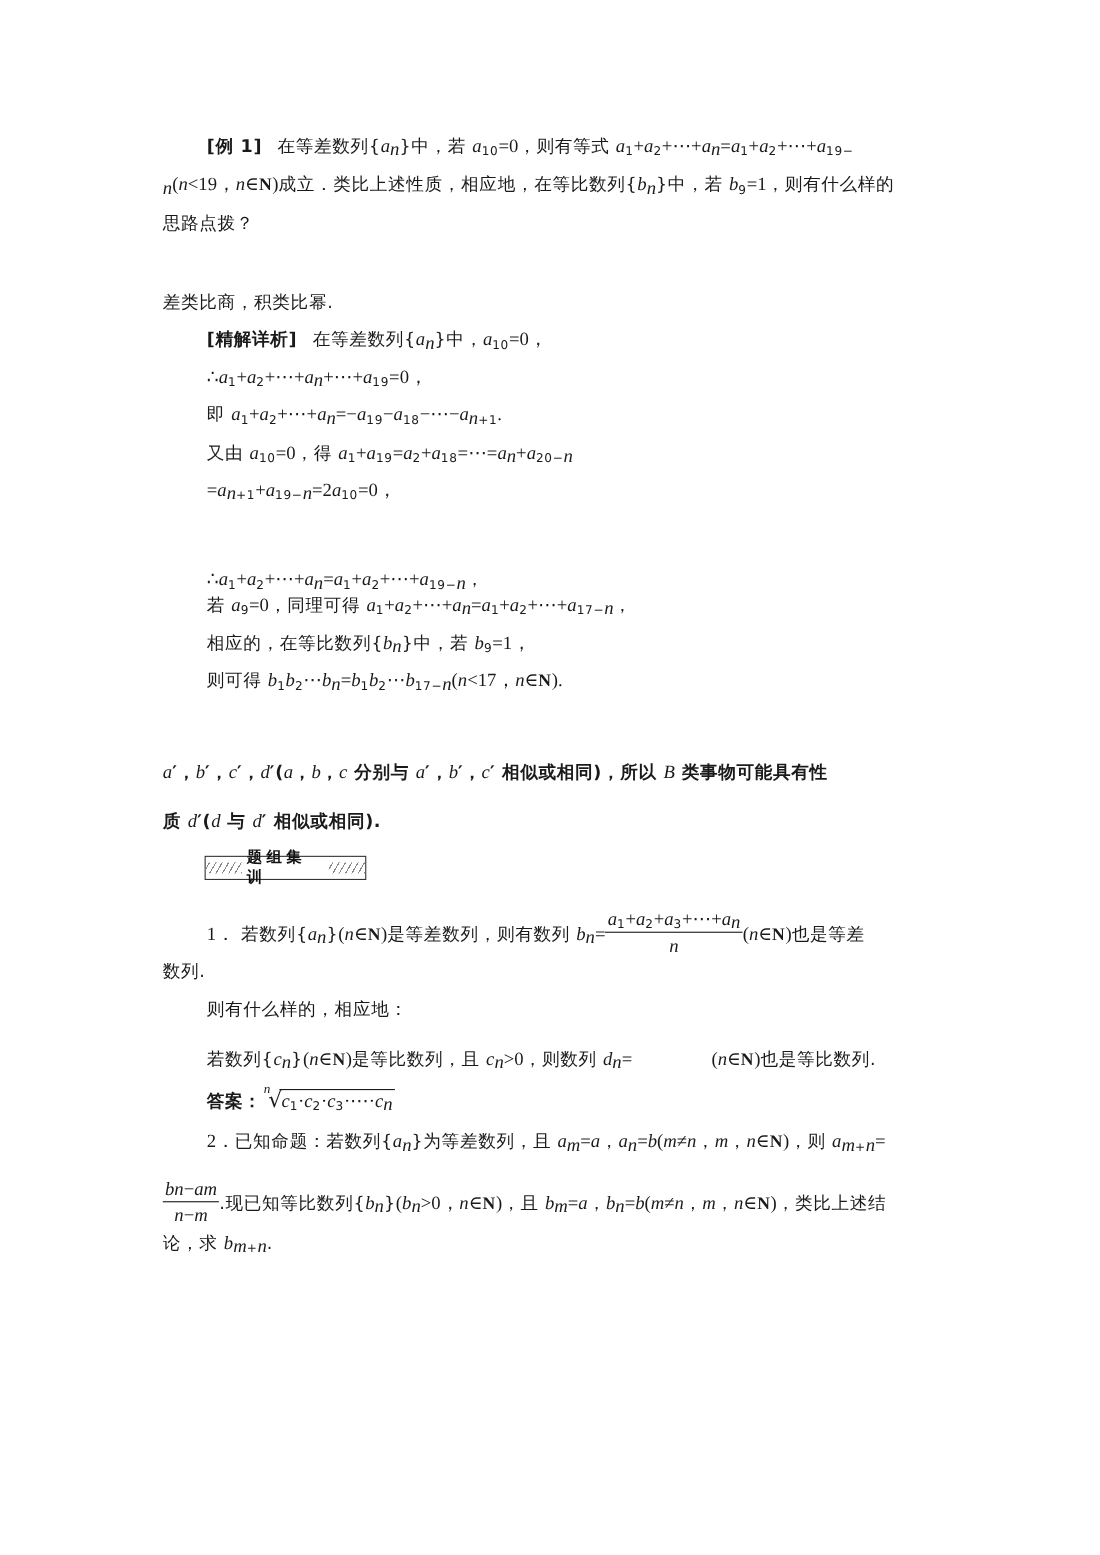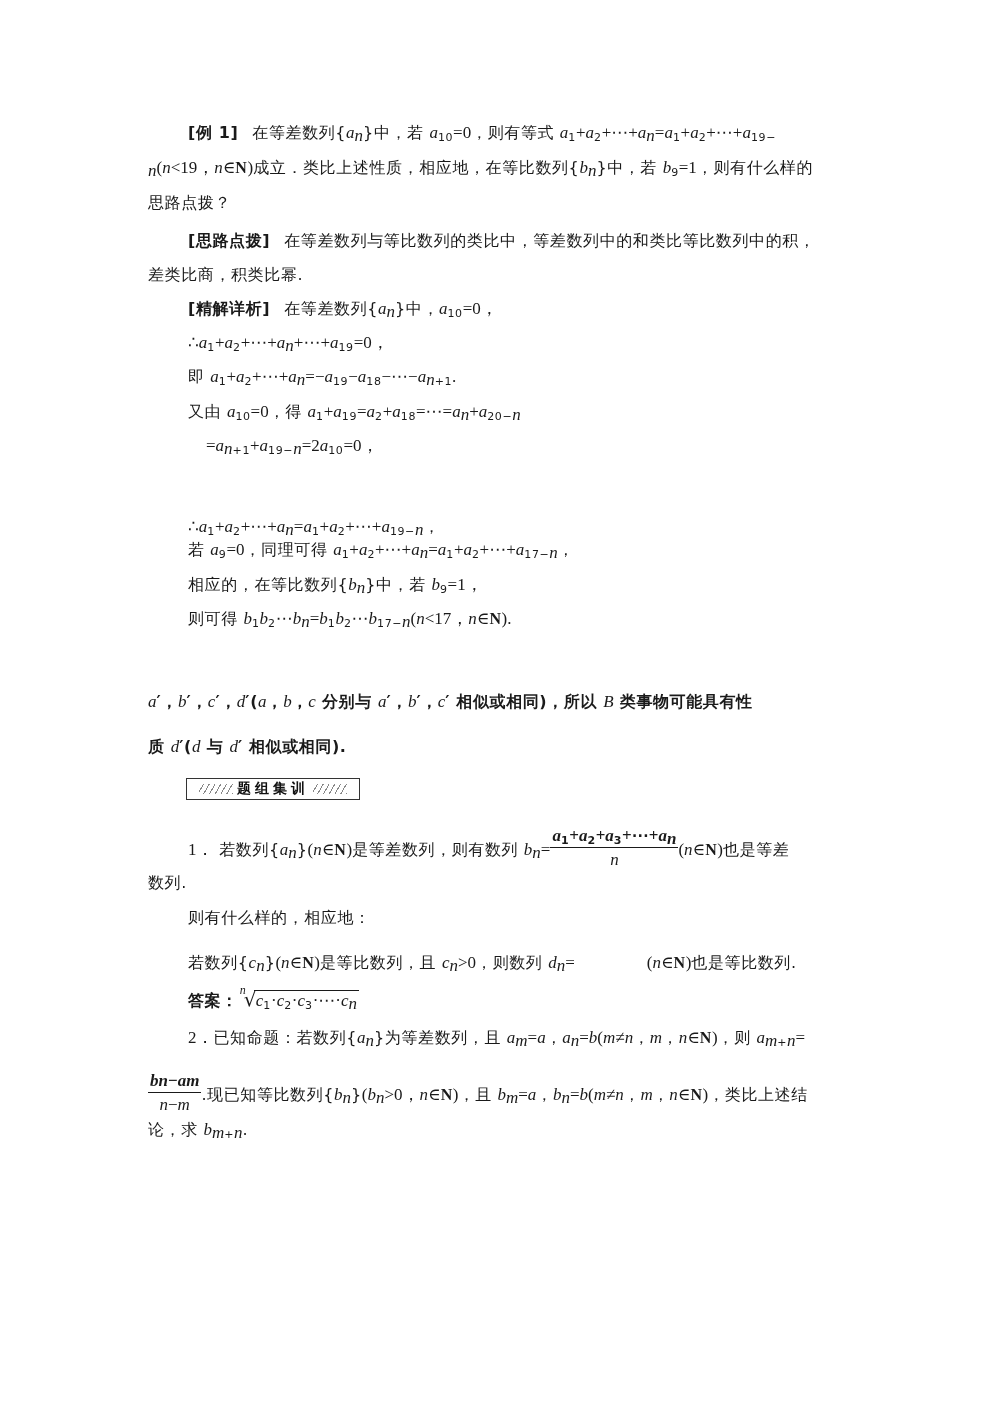--- a/index.html
+++ b/index.html
@@ -15,28 +15,28 @@
     font-family: "DejaVu Sans", "Liberation Sans", sans-serif;
     letter-spacing: 0.6px;
   }
   .bold { font-weight: bold; }
   .tag { font-weight: bold; margin-right: 14px; }
   i, .var { font-family: "Liberation Serif", "DejaVu Serif", serif; font-style: italic; font-size: 17px; letter-spacing: 0; }
   .m { font-family: "Liberation Serif", "DejaVu Serif", serif; font-size: 17px; letter-spacing: 0; }
   sub { font-size: 11px; vertical-align: -3px; line-height: 0; }
   .N { font-family: "Liberation Serif", serif; font-weight: bold; font-style: normal; }
   .frac { display: inline-block; vertical-align: middle; text-align: center; position: relative; top: -2px; }
-  .frac .num { display: block; border-bottom: 1.2px solid #1a1a1a; padding: 0 2px 1px 2px; line-height: 20px; font-weight: bold; }
+  .frac .num { display: block; border-bottom: 1.2px solid #1a1a1a; padding: 0 2px 1px 2px; line-height: 20px; }
   .frac .den { display: block; line-height: 20px; padding-top: 2px; }
   .root { display: inline-block; position: relative; padding-left: 16px; }
   .root .idx { position: absolute; left: 2px; top: -10px; font-size: 12px; font-style: italic; font-family: "Liberation Serif", serif; }
   .root .sym { position: absolute; left: 6px; top: -1px; font-size: 20px; font-family: "DejaVu Serif", serif; }
   .root .rad { border-top: 1.2px solid #1a1a1a; padding: 0 2px; display: inline-block; line-height: 19px; }
   .banner {
-    position: absolute; left: 186px; top: 778px; width: 174px; height: 22px;
+    position: absolute; left: 186px; top: 778px; width: 147px; height: 22px;
     border: 1.5px solid #333; box-sizing: border-box;
     display: flex; align-items: center; justify-content: center;
     background: #fff;
   }
   .banner .hatch {
     width: 34px; height: 10px;
     background: repeating-linear-gradient(-60deg, #888 0 1px, transparent 1px 5px);
   }
   .banner .label {
     font-family: "DejaVu Serif", serif; font-weight: bold; font-size: 14px;
@@ -50,38 +50,35 @@
 <div class="page">
 
   <div class="line" style="left:188px; top:123px;">
     <span class="tag">[例  1]</span>在等差数列{<i>a</i><sub><i>n</i></sub>}中，若 <i>a</i><sub>10</sub><span class="m">=0</span>，则有等式 <i>a</i><sub>1</sub><span class="m">+</span><i>a</i><sub>2</sub><span class="m">+⋯+</span><i>a</i><sub><i>n</i></sub><span class="m">=</span><i>a</i><sub>1</sub><span class="m">+</span><i>a</i><sub>2</sub><span class="m">+⋯+</span><i>a</i><sub>19−</sub>
   </div>
   <div class="line" style="left:148px; top:158px;">
     <sub><i>n</i></sub><span class="m">(</span><i>n</i><span class="m">&lt;19，</span><i>n</i><span class="m">∈</span><span class="N">N</span><span class="m">)</span>成立．类比上述性质，相应地，在等比数列{<i>b</i><sub><i>n</i></sub>}中，若 <i>b</i><sub>9</sub><span class="m">=1</span>，则有什么样的
   </div>
   <div class="line" style="left:148px; top:193px;">思路点拨？</div>
 
-  <div class="line" style="left:188px; top:231px;">
-    <span class="tag">[思路点拨]</span><span>在等差数列与等比数列的类比中，等差数列中的和类比等比数列中的积，</span>
-  </div>
   <div class="line" style="left:148px; top:265px;">差类比商，积类比幂.</div>
 
   <div class="line" style="left:188px; top:299px;">
     <span class="tag">[精解详析]</span>在等差数列{<i>a</i><sub><i>n</i></sub>}中，<i>a</i><sub>10</sub><span class="m">=0，</span>
   </div>
   <div class="line" style="left:188px; top:333px;">
     <span class="m">∴</span><i>a</i><sub>1</sub><span class="m">+</span><i>a</i><sub>2</sub><span class="m">+⋯+</span><i>a</i><sub><i>n</i></sub><span class="m">+⋯+</span><i>a</i><sub>19</sub><span class="m">=0，</span>
   </div>
   <div class="line" style="left:188px; top:367px;">
     即 <i>a</i><sub>1</sub><span class="m">+</span><i>a</i><sub>2</sub><span class="m">+⋯+</span><i>a</i><sub><i>n</i></sub><span class="m">=−</span><i>a</i><sub>19</sub><span class="m">−</span><i>a</i><sub>18</sub><span class="m">−⋯−</span><i>a</i><sub><i>n</i>+1</sub><span class="m">.</span>
   </div>
   <div class="line" style="left:188px; top:402px;">
     又由 <i>a</i><sub>10</sub><span class="m">=0</span>，得 <i>a</i><sub>1</sub><span class="m">+</span><i>a</i><sub>19</sub><span class="m">=</span><i>a</i><sub>2</sub><span class="m">+</span><i>a</i><sub>18</sub><span class="m">=⋯=</span><i>a</i><sub><i>n</i></sub><span class="m">+</span><i>a</i><sub>20−<i>n</i></sub>
   </div>
-  <div class="line" style="left:188px; top:436px;margin-left:18px;">
+  <div class="line" style="left:188px; top:436px;">
     <span class="m">=</span><i>a</i><sub><i>n</i>+1</sub><span class="m">+</span><i>a</i><sub>19−<i>n</i></sub><span class="m">=2</span><i>a</i><sub>10</sub><span class="m">=0，</span>
   </div>
   <div class="line" style="left:188px; top:493px;margin-top:24px;">
     <span class="m">∴</span><i>a</i><sub>1</sub><span class="m">+</span><i>a</i><sub>2</sub><span class="m">+⋯+</span><i>a</i><sub><i>n</i></sub><span class="m">=</span><i>a</i><sub>1</sub><span class="m">+</span><i>a</i><sub>2</sub><span class="m">+⋯+</span><i>a</i><sub>19−<i>n</i></sub>，
   </div>
   <div class="line" style="left:188px; top:540px;">
     若 <i>a</i><sub>9</sub><span class="m">=0</span>，同理可得 <i>a</i><sub>1</sub><span class="m">+</span><i>a</i><sub>2</sub><span class="m">+⋯+</span><i>a</i><sub><i>n</i></sub><span class="m">=</span><i>a</i><sub>1</sub><span class="m">+</span><i>a</i><sub>2</sub><span class="m">+⋯+</span><i>a</i><sub>17−<i>n</i></sub>，
   </div>
   <div class="line" style="left:188px; top:575px;">
     相应的，在等比数列{<i>b</i><sub><i>n</i></sub>}中，若 <i>b</i><sub>9</sub><span class="m">=1，</span>

